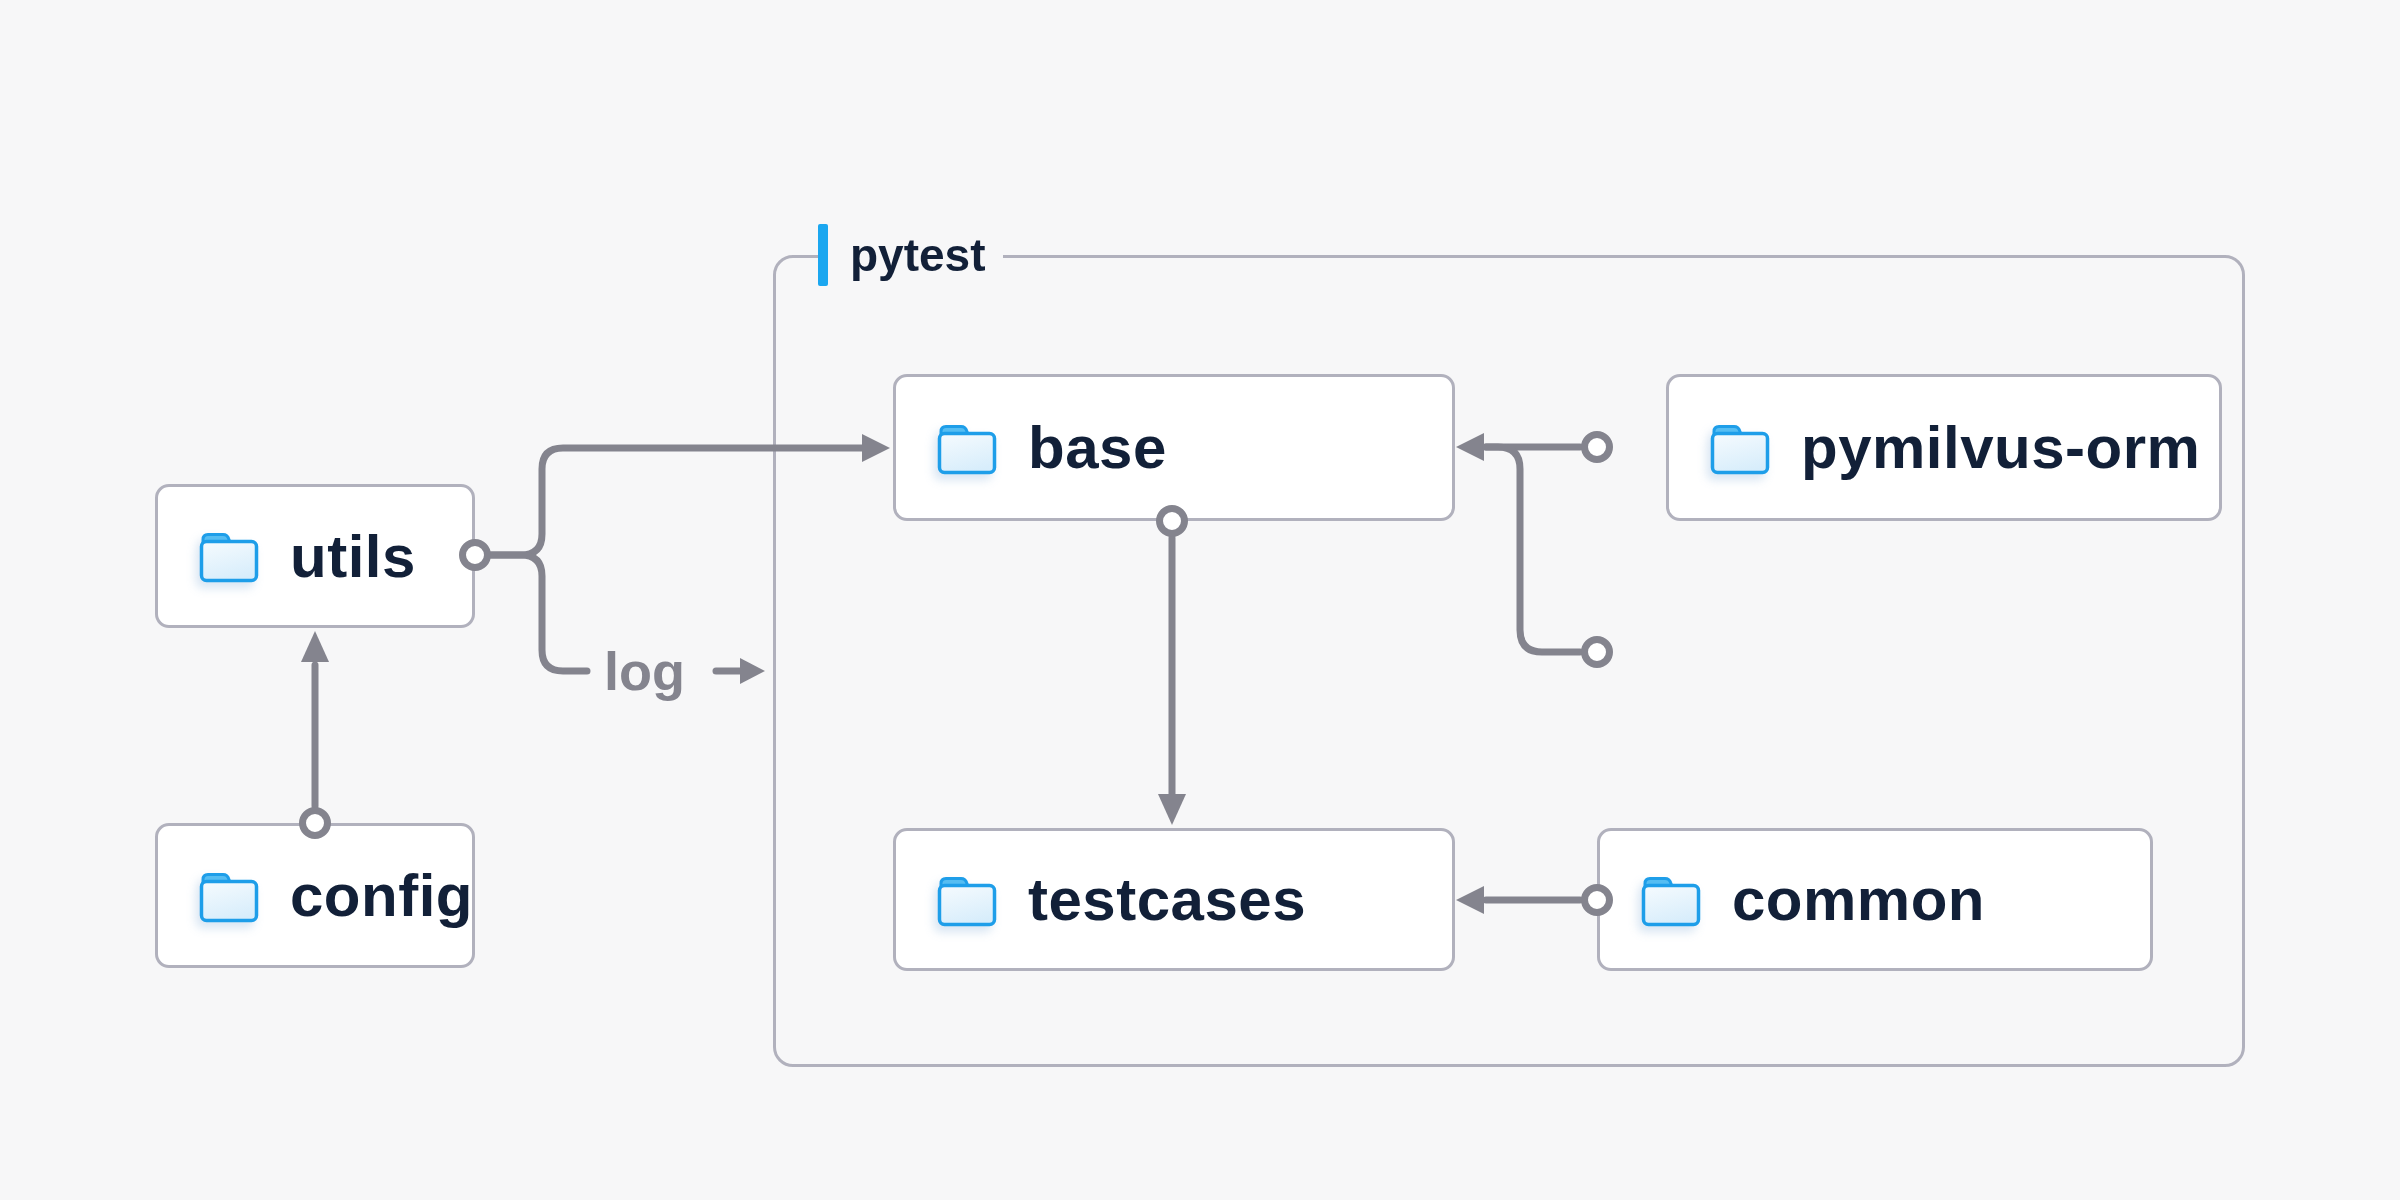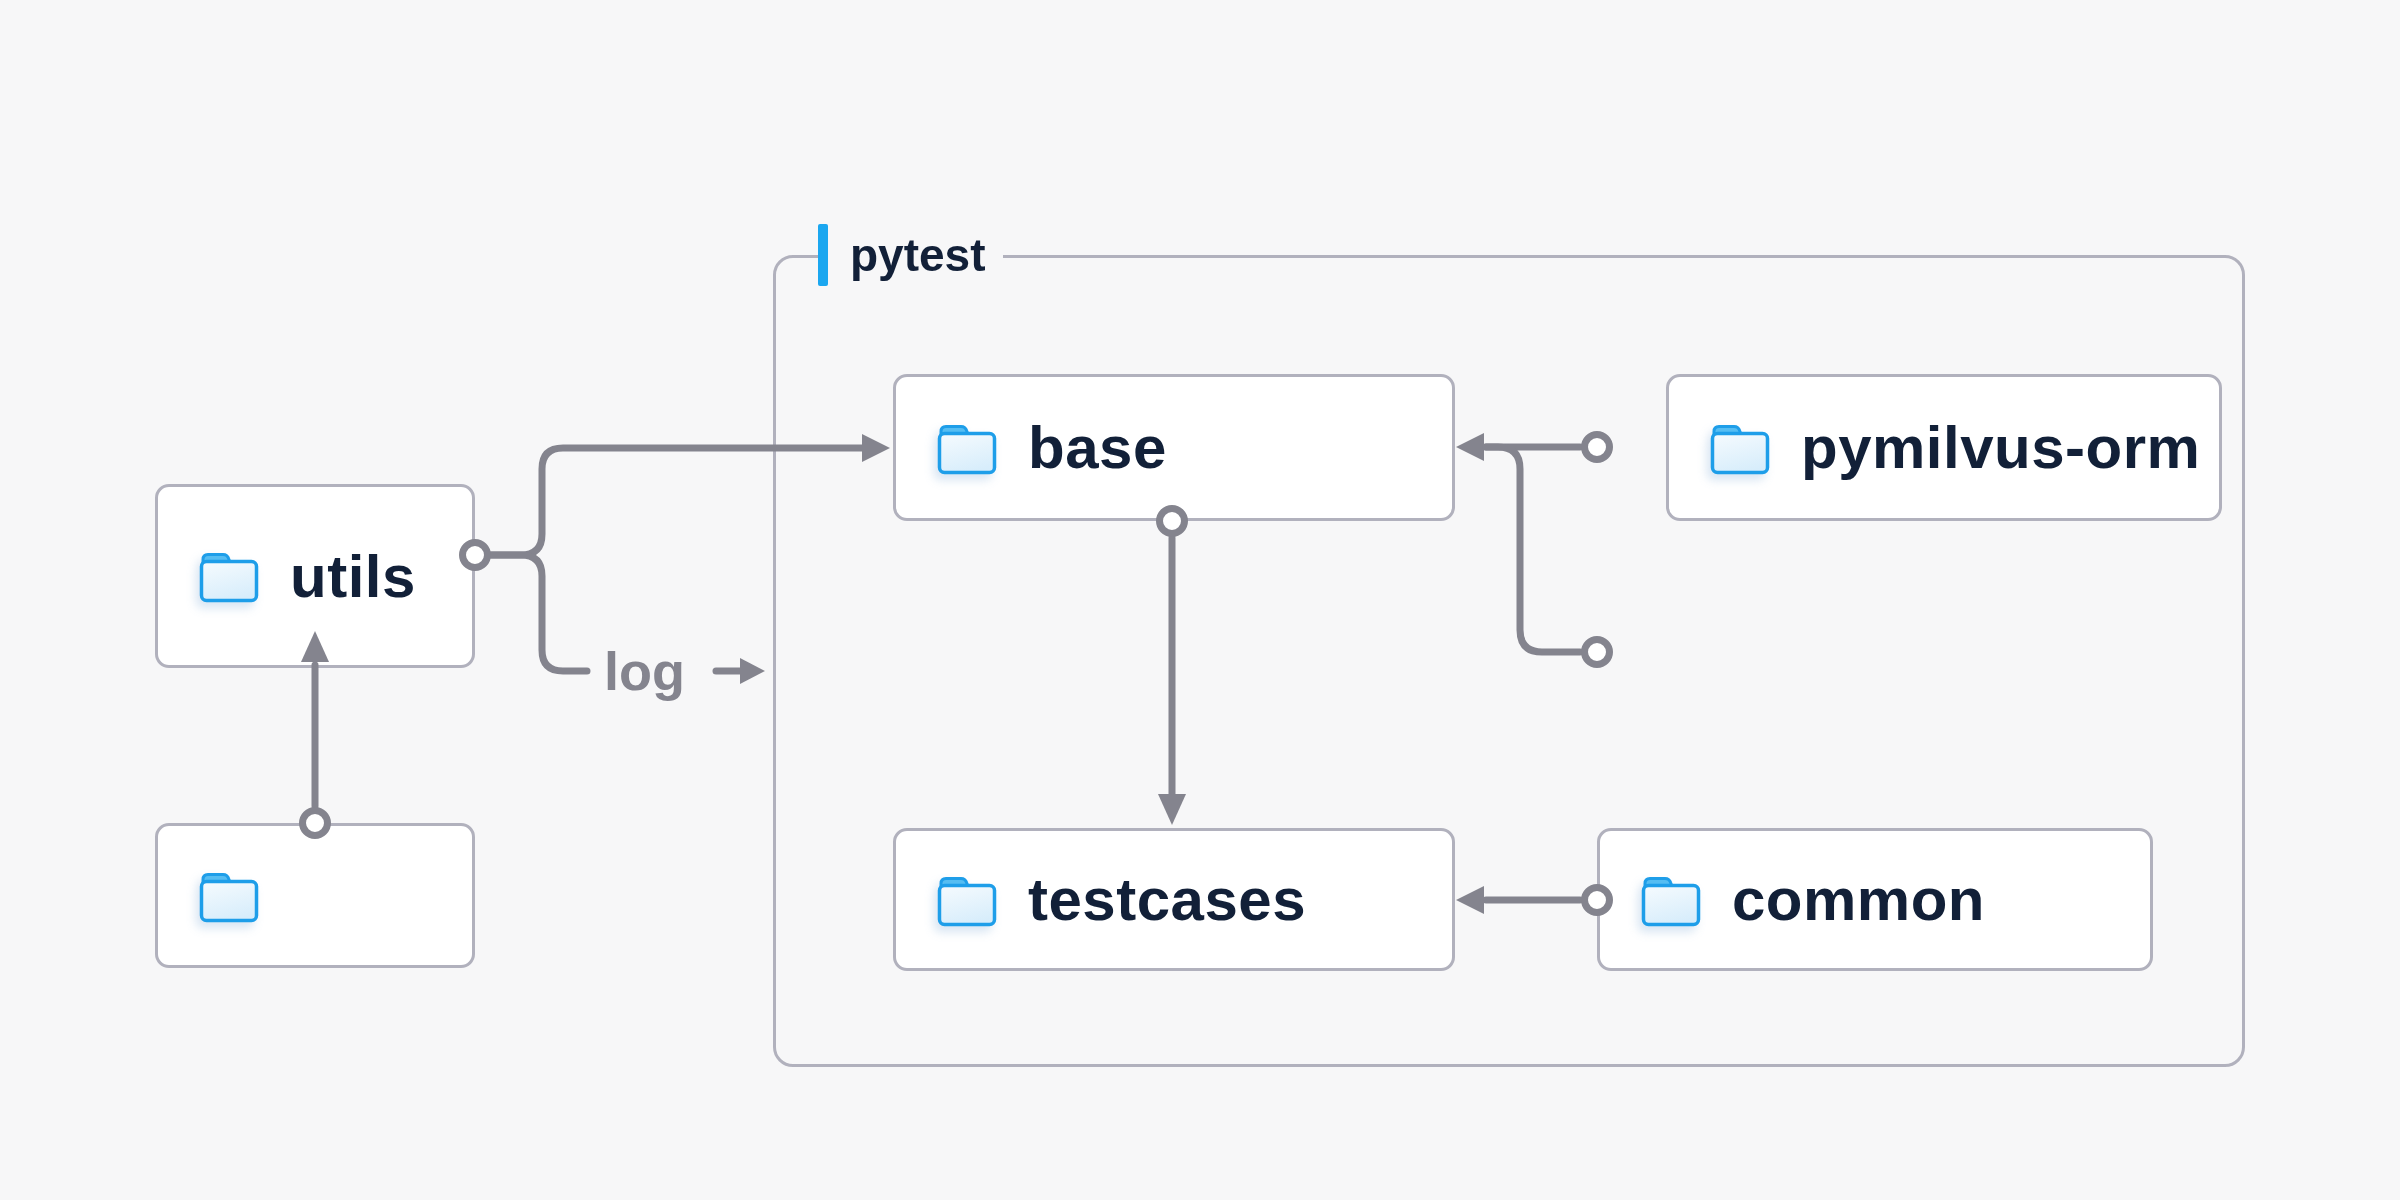--- a/index.html
+++ b/index.html
@@ -122,33 +122,34 @@
     <polygon class="arrowhead" points="1172,787 1158,756 1186,756"></polygon>
     <circle class="port" cx="1172" cy="483" r="12.5"></circle>
 
     <path class="edge" d="M 1580 862 H 1486"></path>
     <polygon class="arrowhead" points="1456,862 1484,848 1484,876"></polygon>
     <circle class="port" cx="1597" cy="862" r="12.5"></circle>
   </svg>
 
   <div class="edge-label">log</div>
 
-  <div class="node" style="left:155px;top:446px;width:320px;height:184px">
+  <div class="node" style="left:155px;top:446px;width:320px;height:144px">
     <svg class="folder" viewBox="0 0 62 54" width="62" height="54">
       <path class="f-tab" d="M5 17 V10.5 Q5 5.5 10 5.5 H25 Q29.5 5.5 30.8 10 L33 17 Z"></path>
       <rect class="f-body" x="3.5" y="12.5" width="55" height="39" rx="5" fill="url(#folderGrad)"></rect>
     </svg>
     <span class="label">utils</span>
   </div>
 
   <div class="node" style="left:155px;top:785px;width:320px;height:145px">
     <svg class="folder" viewBox="0 0 62 54" width="62" height="54">
       <path class="f-tab" d="M5 17 V10.5 Q5 5.5 10 5.5 H25 Q29.5 5.5 30.8 10 L33 17 Z"></path>
       <rect class="f-body" x="3.5" y="12.5" width="55" height="39" rx="5" fill="url(#folderGrad)"></rect>
     </svg>
+    <span class="label">config</span>
   </div>
 
   <div class="node" style="left:893px;top:336px;width:562px;height:147px">
     <svg class="folder" viewBox="0 0 62 54" width="62" height="54">
       <path class="f-tab" d="M5 17 V10.5 Q5 5.5 10 5.5 H25 Q29.5 5.5 30.8 10 L33 17 Z"></path>
       <rect class="f-body" x="3.5" y="12.5" width="55" height="39" rx="5" fill="url(#folderGrad)"></rect>
     </svg>
     <span class="label">base</span>
   </div>
 

